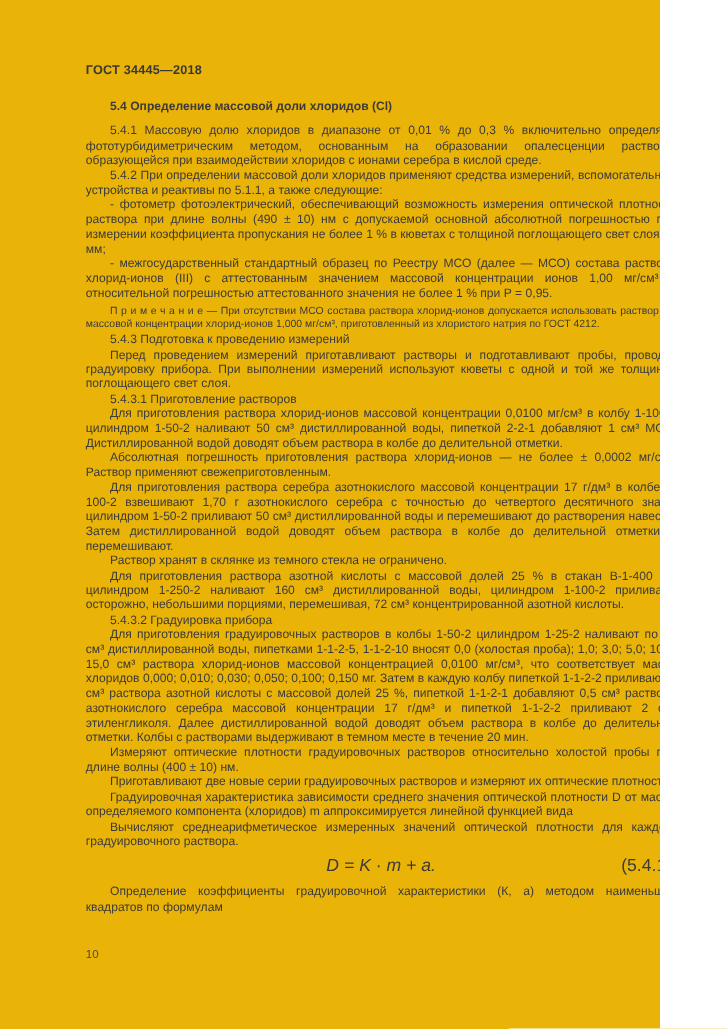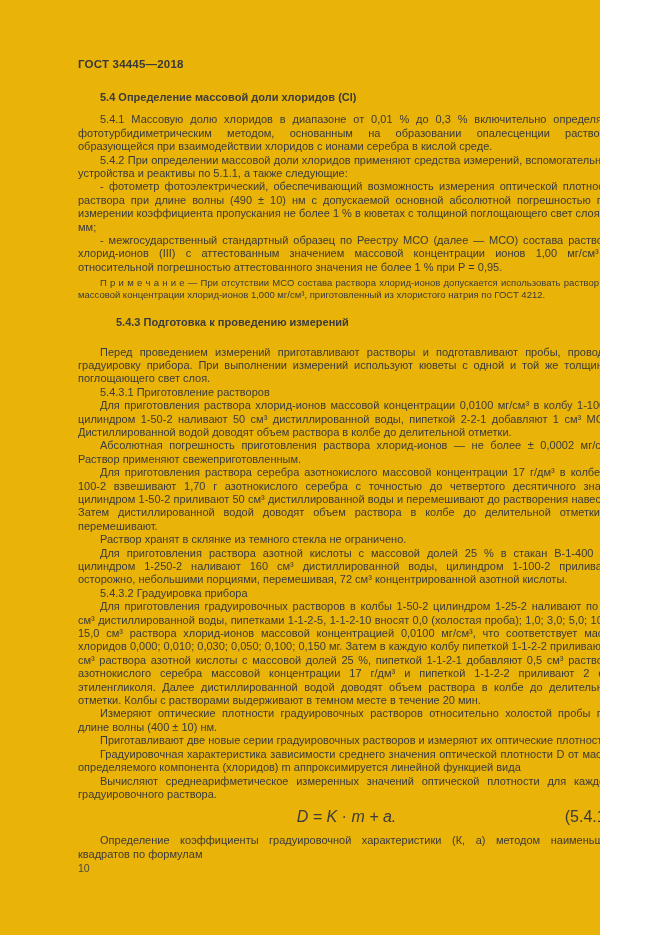--- a/index.html
+++ b/index.html
@@ -36,22 +36,22 @@
   p.body {
     font-size: 11px;
     line-height: 13.4px;
     margin: 0;
     text-indent: 22px;
     text-align: justify;
   }
   p.sub-heading-bold {
     font-size: 11px;
     line-height: 13.4px;
-    font-weight: bold;
-    margin: 16px;
+    font-weight: normal;
+    margin: 0;
     text-indent: 22px;
     text-align: left;
   }
   p.note {
     font-size: 9.5px;
     line-height: 11.4px;
     margin: 3px 16px 3px 0;
     text-indent: 22px;
     text-align: justify;
   }

